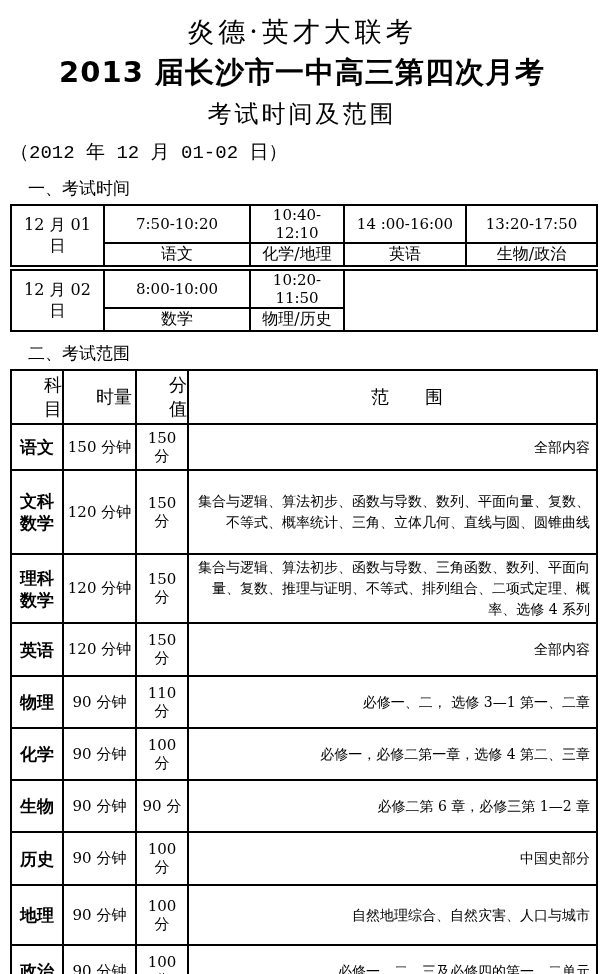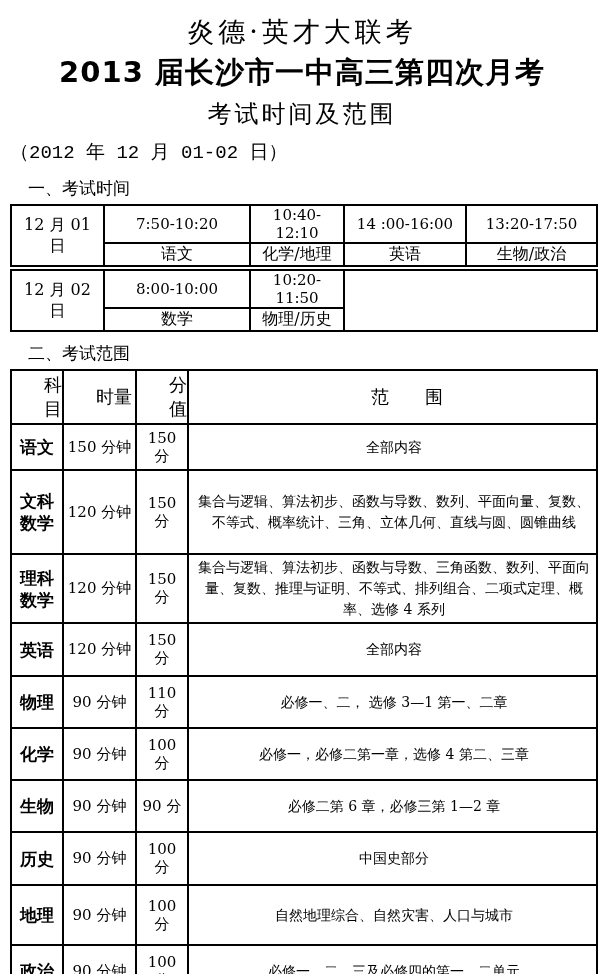--- a/index.html
+++ b/index.html
@@ -46,21 +46,21 @@
   .t1 .time-cell { font-size: 15px; margin-left: 35px; }
   .t1 .subject-cell { font-size: 16px; }
   .t1b { margin-top: 2px; } 
   .t1 .empty-cell { border-left: 2px solid #000; }
 
   
   .t2 td { padding: 2px 3px; }
   .t2 .head td { font-size: 18px; font-weight: normal; height: 32px; padding-left: 32px; }
   .t2 .subj { font-size: 17px; font-weight: bold; line-height: 22px; }
   .t2 .dur, .t2 .score { font-size: 15px; }
-  .t2 .scope { text-align: center; font-size: 14px; line-height: 21px;
+  .t2 .scope { text-align: right; font-size: 14px; line-height: 21px;
                padding-left: 9px; padding-right: 6px; }
   .t2 .r1  { height: 46px; }
   .t2 .r2  { height: 84px; }
   .t2 .r3  { height: 68px; }
   .t2 .r4  { height: 53px; }
   .t2 .r5  { height: 52px; }
   .t2 .r6  { height: 52px; }
   .t2 .r7  { height: 52px; }
   .t2 .r8  { height: 53px; }
   .t2 .r9  { height: 60px; }

